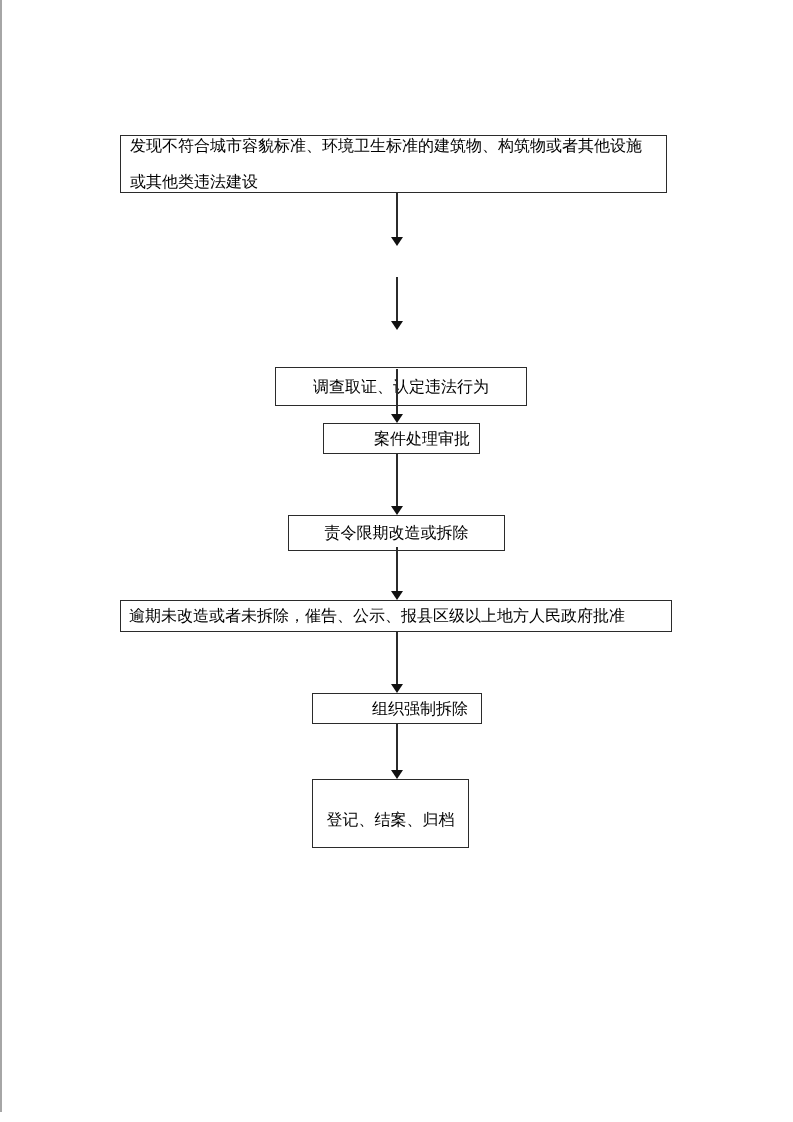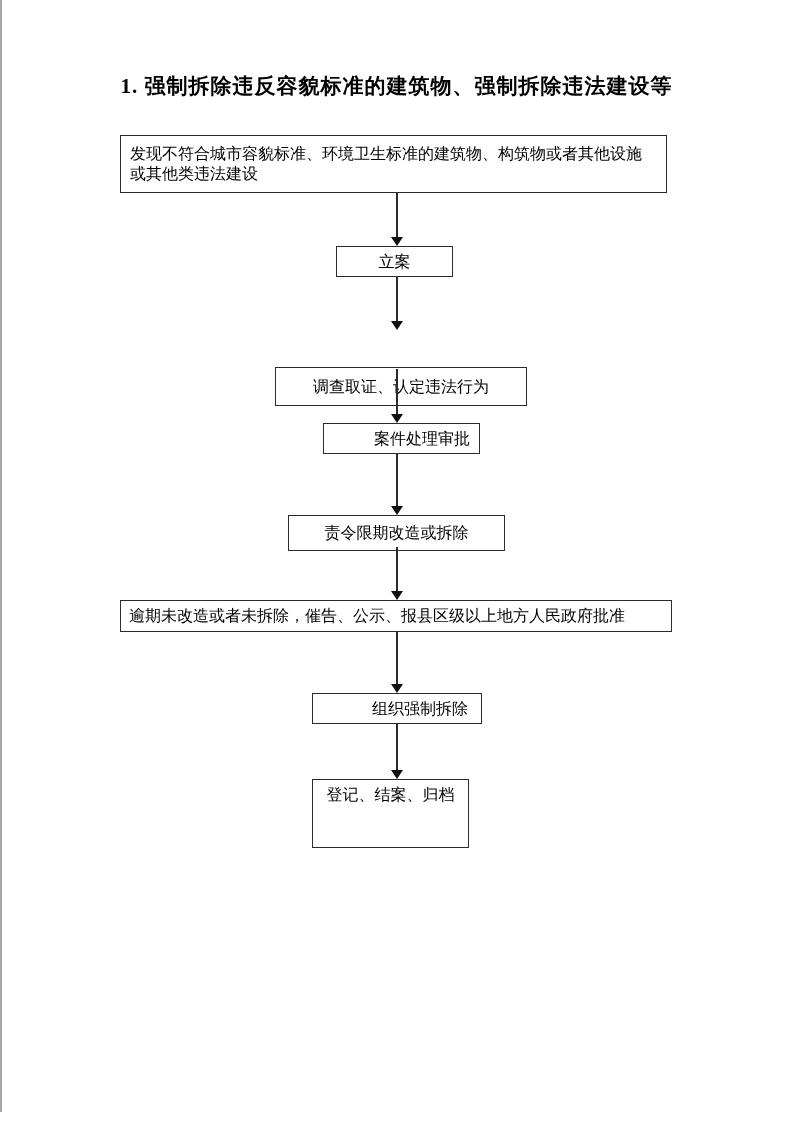--- a/index.html
+++ b/index.html
@@ -27,37 +27,37 @@
     font-size: 21px;
     font-weight: bold;
     letter-spacing: 1px;
   }
   .node {
     position: absolute;
     box-sizing: border-box;
     border: 1.5px solid #2b2b2b;
     background: #ffffff;
     font-size: 16px;
-    line-height: 20px;
+    line-height: 36px;
     display: flex;
     align-items: center;
     justify-content: center;
     text-align: center;
   }
   #node-0 { left: 120px; top: 135px; width: 547px; height: 58px;
             justify-content: flex-start; text-align: left; padding: 0 9px; }
   #node-1 { left: 336px; top: 246px; width: 117px; height: 31px; }
   #node-2 { left: 275px; top: 323px; width: 252px; height: 39px; margin-top: 44px; }
   #node-3 { left: 323px; top: 423px; width: 157px; height: 31px; padding-left: 41px; }
   #node-4 { left: 288px; top: 515px; width: 217px; height: 36px; }
   #node-5 { left: 120px; top: 600px; width: 552px; height: 32px;
             justify-content: flex-start; text-align: right; padding: 0 8px; }
   #node-6 { left: 312px; top: 693px; width: 170px; height: 31px; padding-left: 46px; }
   #node-7 { left: 312px; top: 779px; width: 157px; height: 69px;
-            align-items: flex-start; padding-top: 5px; }
+            align-items: flex-start; padding-top: 22px; }
   .connector { position: absolute; left: 391px; width: 12px; }
   .connector .line {
     position: absolute; left: 5px; top: 0;
     width: 2px; height: calc(100% - 9px);
     background: #2b2b2b;
   }
   .connector .arrowhead {
     position: absolute; bottom: 0; left: 0;
     width: 0; height: 0;
     border-left: 6px solid transparent;
@@ -71,34 +71,30 @@
   #conn-4 { top: 547px; height: 53px; }
   #conn-5 { top: 632px; height: 61px; }
   #conn-6 { top: 723px; height: 56px; }
 </style>
 </head>
 <body>
 
 <div class="page">
   <div class="page-edge"></div>
 
-  <h1 class="title">1. 强制拆除违反容貌标准的建筑物、强制拆除违法建设等</h1>
 
   <div class="node" id="node-0">
     <span>发现不符合城市容貌标准、环境卫生标准的建筑物、构筑物或者其他设施或其他类违法建设</span>
   </div>
 
   <div class="connector" id="conn-0">
     <div class="line"></div>
     <div class="arrowhead"></div>
   </div>
 
-  <div class="node" id="node-1">
-    <span>立案</span>
-  </div>
 
   <div class="connector" id="conn-1">
     <div class="line"></div>
     <div class="arrowhead"></div>
   </div>
 
   <div class="node" id="node-2">
     <span>调查取证、认定违法行为</span>
   </div>
 

